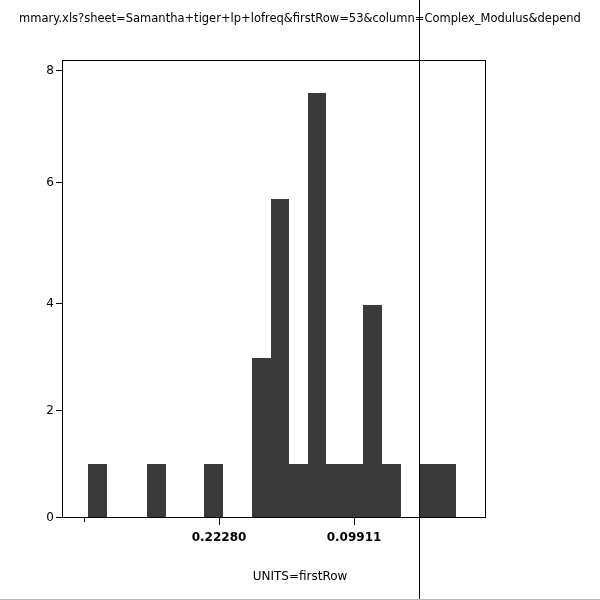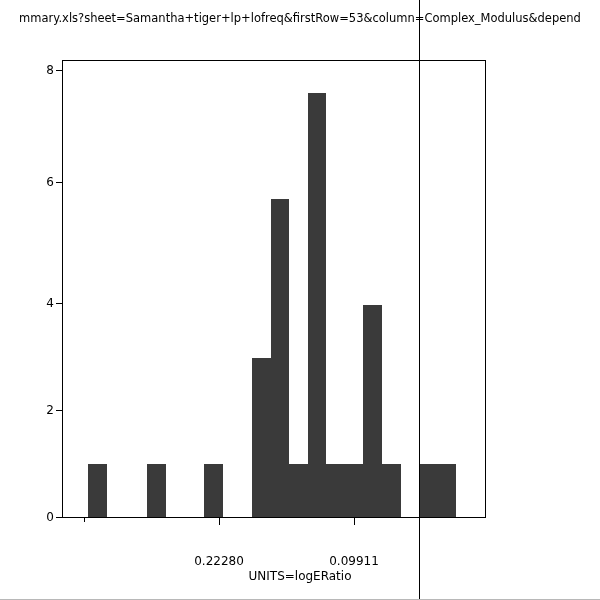--- a/index.html
+++ b/index.html
@@ -83,25 +83,26 @@
     top: 518px;
     width: 1px;
     height: 7px;
     background: #000000;
   }
   .xtick.minor {
     height: 4px;
   }
   .xlabel {
     position: absolute;
-    top: 554px;
+    top: 530px;
     font-size: 12px;
     color: #000000;
     transform: translateX(-50%);
     white-space: nowrap;
+    font-weight: bold;
   }
   #x-axis-title {
     position: absolute;
     top: 569px;
     left: 0;
     width: 600px;
     text-align: center;
     font-size: 12px;
     color: #000000;
   }
@@ -163,18 +164,18 @@
       </div>
   </div>
 
   <div class="xtick minor" style="left:84px"></div>
   <div class="xtick" style="left:219px"></div>
   <div class="xtick" style="left:354px"></div>
 
   <div class="xlabel" style="left:219px">0.22280</div>
   <div class="xlabel" style="left:354px">0.09911</div>
 
-  <div id="x-axis-title">UNITS=logERatio</div>
+  <div id="x-axis-title">UNITS=firstRow</div>
 
   <div id="cadence-line" style="left:419px"></div>
 
   <div id="bottom-edge"></div>
 </div>
 
 </body></html>

